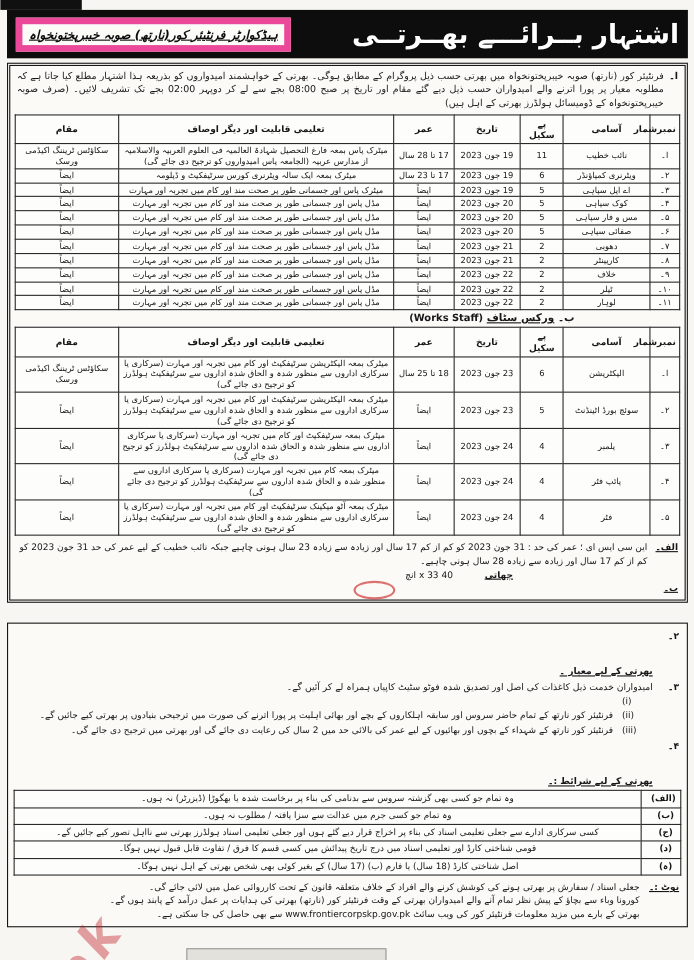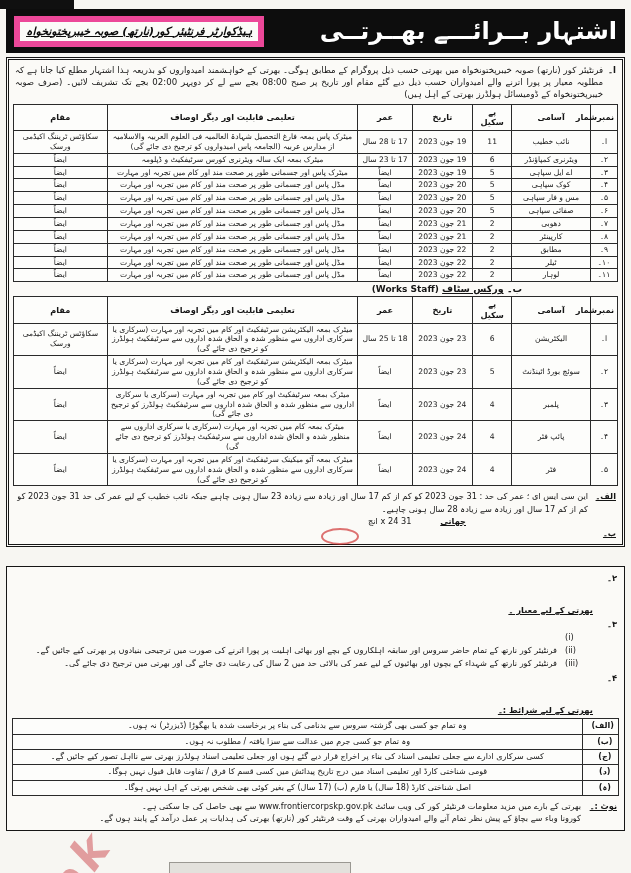--- a/index.html
+++ b/index.html
@@ -186,21 +186,21 @@
             <td>۸۔</td>
             <td>کارپینٹر</td>
             <td>2</td>
             <td>21 جون 2023</td>
             <td>ایضاً</td>
             <td class="qual">مڈل پاس اور جسمانی طور پر صحت مند اور کام میں تجربہ اور مہارت</td>
             <td>ایضاً</td>
           </tr>
           <tr>
             <td>۹۔</td>
-            <td>مطابق</td>
+            <td>خلاف</td>
             <td>2</td>
             <td>22 جون 2023</td>
             <td>ایضاً</td>
             <td class="qual">مڈل پاس اور جسمانی طور پر صحت مند اور کام میں تجربہ اور مہارت</td>
             <td>ایضاً</td>
           </tr>
           <tr>
             <td>۱۰۔</td>
             <td>ٹیلر</td>
             <td>2</td>
@@ -297,37 +297,38 @@
         </tbody>
     </table>
 
     <div class="age-notes">
       <div class="age-row">
         <span class="num">الف۔</span>
         <span>این سی ایس ای ؛ عمر کی حد : 31 جون 2023 کو کم از کم 17 سال اور زیادہ سے زیادہ 23 سال ہونی چاہیے جبکہ نائب خطیب کے لیے عمر کی حد 31 جون 2023 کو کم از کم 17 سال اور زیادہ سے زیادہ 28 سال ہونی چاہیے۔</span>
       </div>
       <div class="age-mid">
         <span class="lbl">چھاتی</span>
-        <span>31 x 24 انچ</span>
+        <span>40 x 33 انچ</span>
       </div>
       <div class="age-row">
         <span class="num">ب۔</span>
       </div>
     </div>
   </div>
 
   <div class="box2">
 
     <div class="item">
       <span class="num">۲۔</span>
       <span class="hd">بھرتی کے لیے معیار ۔</span>
     </div>
 
     <div class="item">
       <span class="num">۳۔</span>
+      <span>امیدواران خدمت ذیل کاغذات کی اصل اور تصدیق شدہ فوٹو سٹیٹ کاپیاں ہمراہ لے کر آئیں گے۔</span>
     </div>
     <div class="sub">
       <span class="mk">(i)</span>
     </div>
     <div class="sub">
       <span class="mk">(ii)</span>
       <span>فرنٹیئر کور نارتھ کے تمام حاضر سروس اور سابقہ اہلکاروں کے بچے اور بھائی اہلیت پر پورا اترنے کی صورت میں ترجیحی بنیادوں پر بھرتی کیے جائیں گے۔</span>
     </div>
     <div class="sub">
       <span class="mk">(iii)</span>
@@ -364,22 +365,23 @@
           <tr>
             <td class="lbl">(ہ)</td>
             <td>اصل شناختی کارڈ (18 سال) یا فارم (ب) (17 سال) کے بغیر کوئی بھی شخص بھرتی کے اہل نہیں ہوگا۔</td>
           </tr>
         </tbody>
     </table>
 
     <div class="note-block">
       <span class="lbl">نوٹ :۔</span>
       <div class="note-lines">
+        <p>جعلی اسناد / سفارش پر بھرتی ہونے کی کوشش کرنے والے افراد کے خلاف متعلقہ قانون کے تحت کارروائی عمل میں لائی جائے گی۔</p>
+        <p>کورونا وباء سے بچاؤ کے پیش نظر تمام آنے والے امیدواران بھرتی کے وقت فرنٹیئر کور (نارتھ) بھرتی کی ہدایات پر عمل درآمد کے پابند ہوں گے۔</p>
         <p>بھرتی کے بارے میں مزید معلومات فرنٹیئر کور کی ویب سائٹ www.frontiercorpskp.gov.pk سے بھی حاصل کی جا سکتی ہے۔</p>
-        <p>کورونا وباء سے بچاؤ کے پیش نظر تمام آنے والے امیدواران بھرتی کے وقت فرنٹیئر کور (نارتھ) بھرتی کی ہدایات پر عمل درآمد کے پابند ہوں گے۔</p>
       </div>
     </div>
   </div>
 
   <div class="red-circle"></div>
   <div class="watermark">Jobz.pk</div>
 
 
   <div class="next-ad"></div>
 </div>

